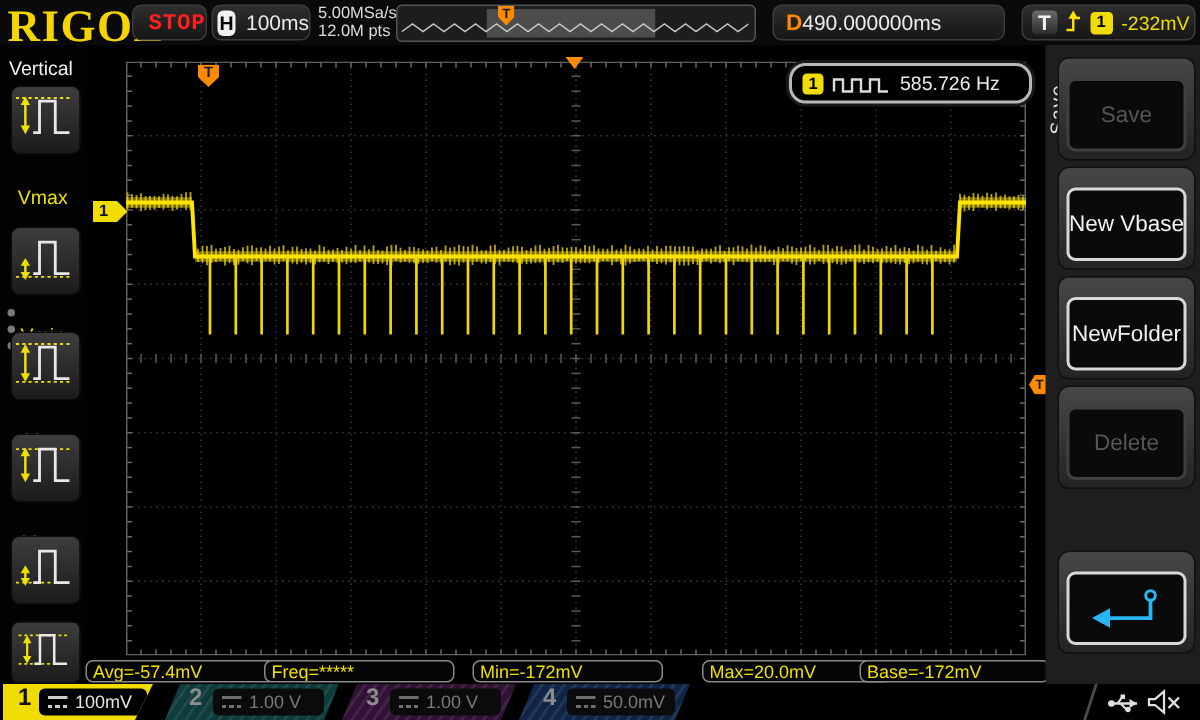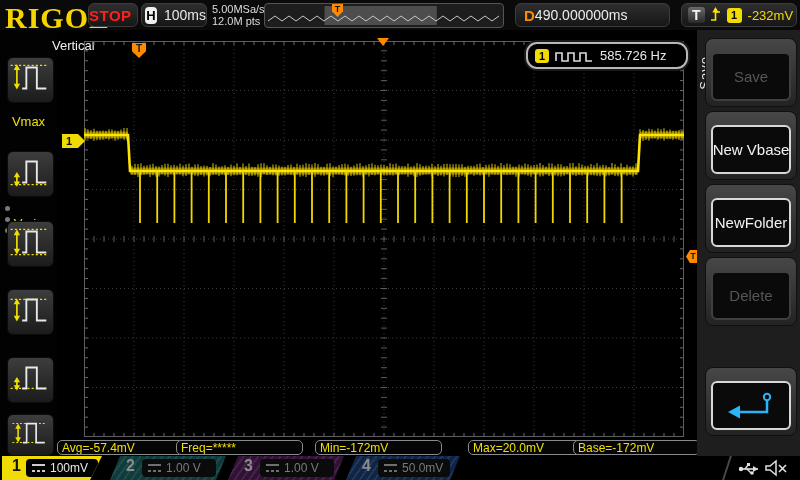--- a/index.html
+++ b/index.html
@@ -6,21 +6,21 @@
   body{width:800px;height:480px;position:relative;overflow:hidden;
        font-family:"Liberation Sans",sans-serif;-webkit-font-smoothing:antialiased;}
   .abs{position:absolute;}
 
   
   .topbar{left:0;top:0;width:800px;height:30px;background:#0a0a0a;}
   .logo{left:5px;top:1px;font-family:"Liberation Serif",serif;font-weight:bold;
         font-size:30px;color:#f5d400;letter-spacing:1px;}
   .tb-box{top:3px;height:22px;background:linear-gradient(180deg,#2e2e2e,#161616);
           border:1px solid #3c3c3c;border-radius:6px;display:flex;align-items:center;}
-  .stopbtn{left:88px;width:48px;justify-content:flex-start;cursor:pointer;}
+  .stopbtn{left:88px;width:48px;justify-content:flex-end;cursor:pointer;font-family:Liberation Mono, monospace;}
   .stopbtn span{color:#ff1f1f;font-weight:bold;font-size:15px;letter-spacing:.5px;}
   .hbox{left:141px;width:64px;}
   .hbadge{display:inline-block;width:17px;height:17px;background:#f0f0f0;border-radius:4px;
           color:#000;font-weight:bold;font-size:13px;text-align:center;line-height:17px;margin-left:3px;}
   .hval{color:#e8e8e8;font-size:14px;margin-left:7px;}
   .rate{left:212px;top:3px;color:#dcdcdc;font-size:11px;line-height:12px;}
   .membar{left:264px;top:3px;width:238px;height:23px;background:#1d1d1d;
           border:1px solid #555;border-radius:4px;}
   .membar svg{position:absolute;left:1px;top:1px;}
   .dbox{left:515px;width:153px;}
@@ -31,21 +31,21 @@
           background:linear-gradient(180deg,#6a6a6a,#2a2a2a);padding:0 4px;border-radius:3px;}
   .chbadge{display:inline-block;width:15px;height:15px;background:#f0dc00;border-radius:3px;
            color:#000;font-weight:bold;font-size:11px;text-align:center;line-height:15px;margin-left:5px;}
   .tlevel{color:#f0dc00;font-size:13px;margin-left:6px;}
   .tmark{width:11px;height:13px;background:#ff8a00;color:#1a1a1a;font-size:9px;font-weight:bold;
          text-align:center;line-height:11px;
          clip-path:polygon(0 0,100% 0,100% 55%,50% 100%,0 55%);}
 
   
   .leftmenu{left:0;top:30px;width:57px;height:426px;background:#020202;}
-  .menutitle{left:6px;top:8px;color:#f0f0f0;font-size:13px;margin-left:46px;}
+  .menutitle{left:6px;top:8px;color:#f0f0f0;font-size:13px;}
   .vbtn{left:7px;width:45px;height:44px;border-radius:6px;cursor:pointer;
         background:linear-gradient(180deg,#3d3d3d,#1b1b1b);border:1px solid #0c0c0c;}
   .vlabel{width:57px;left:0;text-align:center;color:#f0e000;font-size:13px;}
   .dots{left:5px;width:6px;}
   .dots i{display:block;width:5px;height:5px;border-radius:50%;background:#7a7a7a;margin:6px 0;}
 
   
   .plot{left:84px;top:41px;width:600px;height:396px;}
   .ch1mark{left:62px;top:134px;width:23px;height:14px;background:#f0dc00;
            clip-path:polygon(0 0,16px 0,100% 50%,16px 100%,0 100%);
@@ -136,21 +136,21 @@
 
   <div class="abs vbtn" style="top:27px">
     <svg width="43" height="42" viewBox="0 0 40 40">
       <line x1="2" y1="7" x2="38" y2="7" stroke="#f0e000" stroke-width="1.2" stroke-dasharray="2 2"></line>
       <path d="M13 29 H17 V9 H27 V29 H36" stroke="#e8e8e8" stroke-width="1.8" fill="none"></path>
       <line x1="8" y1="10" x2="8" y2="26" stroke="#f0e000" stroke-width="1.6"></line>
       <path d="M8 6 l-3 5.5 h6 z" fill="#f0e000"></path>
         <path d="M8 30 l-3 -5.5 h6 z" fill="#f0e000"></path>
     </svg>
   </div>
-  <div class="abs vlabel" style="top:84px">Vmax</div>
+  <div class="abs vlabel" style="top:94px">Vmax</div>
 
   <div class="abs vbtn" style="top:121px">
     <svg width="43" height="42" viewBox="0 0 40 40">
       <line x1="2" y1="31" x2="38" y2="31" stroke="#f0e000" stroke-width="1.2" stroke-dasharray="2 2"></line>
       <path d="M13 29 H17 V9 H27 V29 H36" stroke="#e8e8e8" stroke-width="1.8" fill="none"></path>
       <line x1="8" y1="23" x2="8" y2="29" stroke="#f0e000" stroke-width="1.6"></line>
       <path d="M8 19 l-3 5 h6 z" fill="#f0e000"></path>
         <path d="M8 33 l-3 -5 h6 z" fill="#f0e000"></path>
     </svg>
   </div>

